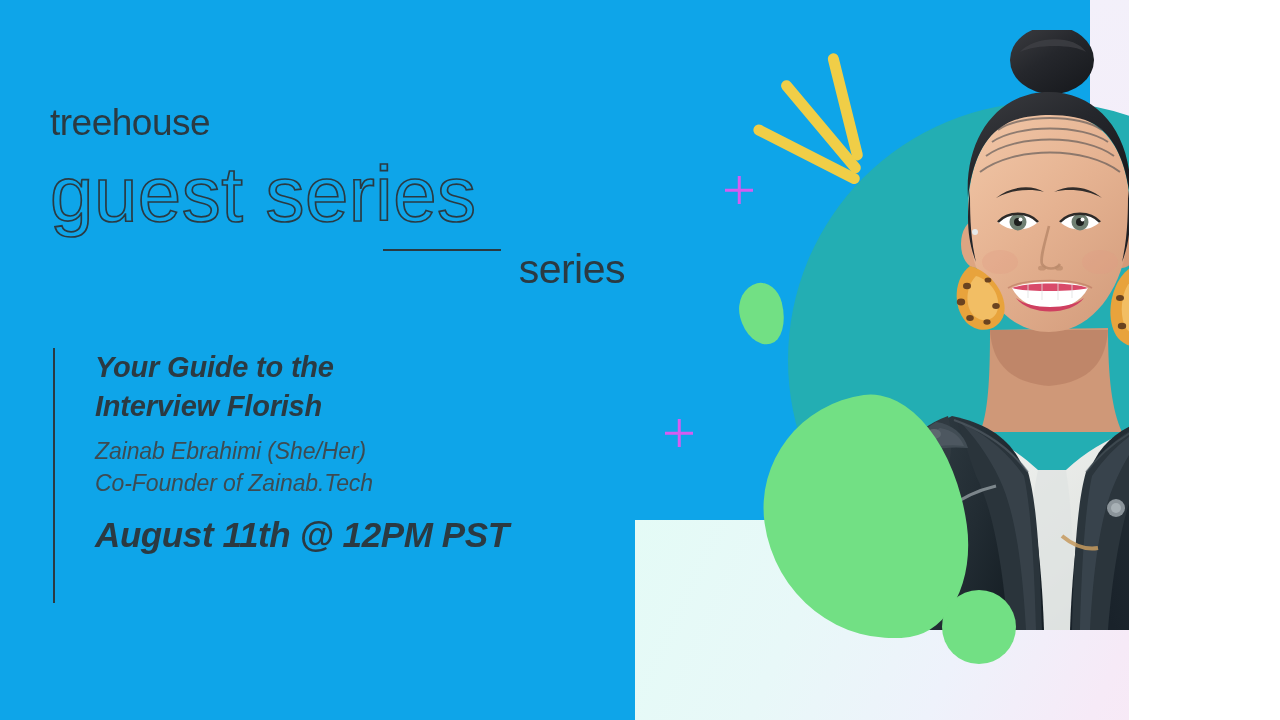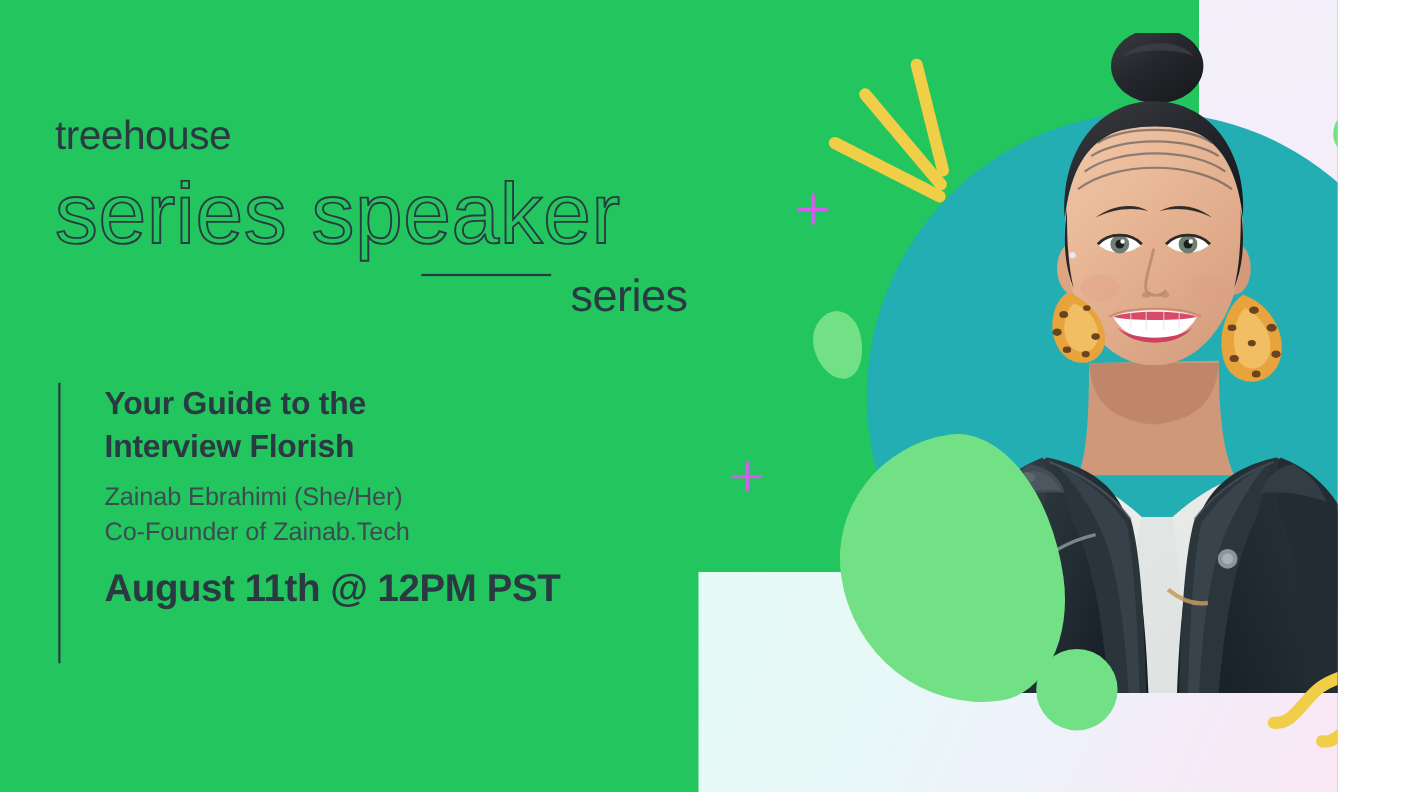--- a/index.html
+++ b/index.html
@@ -8,23 +8,23 @@
   html, body {
     width: 1280px;
     height: 720px;
     overflow: hidden;
     background: #ffffff;
     font-family: "Liberation Sans", "DejaVu Sans", sans-serif;
   }
 
   #slide {
     position: relative;
-    width: 1216px;
+    width: 1129px;
     height: 720px;
-    background: #22c55e;
+    background: #0ea5e9;
     overflow: hidden;
   }
 
   
   .panel {
     position: absolute;
   }
   #panel-bottom {
     left: 635px;
     top: 520px;
@@ -175,20 +175,21 @@
   #details {
     position: absolute;
     left: 53px;
     top: 348px;
     height: 255px;
     padding-left: 40px;
     border-left: 2px solid #2b3a42;
     display: flex;
     flex-direction: column;
     justify-content: flex-start;
+    font-style: italic;
   }
   #talk-title {
     font-size: 29px;
     font-weight: 600;
     line-height: 1.33;
     color: #2b3a42;
     letter-spacing: -0.2px;
     max-width: 330px;
   }
   #speaker-block {
@@ -415,21 +416,21 @@
   </svg>
   <svg class="squiggle" style="left:1196px; top:598px; width:120px; height:110px;" viewBox="0 0 120 110">
     <path d="M6,76 C22,78 30,58 46,46 C62,34 78,34 94,20 C102,12 108,6 118,2" stroke="#f0ce47" stroke-width="11" stroke-linecap="round" fill="none"></path>
   </svg>
 
   <div class="plus" id="plus-1"></div>
   <div class="plus" id="plus-2"></div>
 
   <div id="headline-group">
     <div id="brand-name">treehouse</div>
-    <div id="hero-line">series speaker</div>
+    <div id="hero-line">guest series</div>
     <div id="series-row">
       <div id="series-rule"></div>
       <div id="series-word">series</div>
     </div>
   </div>
 
   <div id="details">
     <div id="talk-title">
       <span>Your Guide to the</span><br>
       <span>Interview Florish</span>

